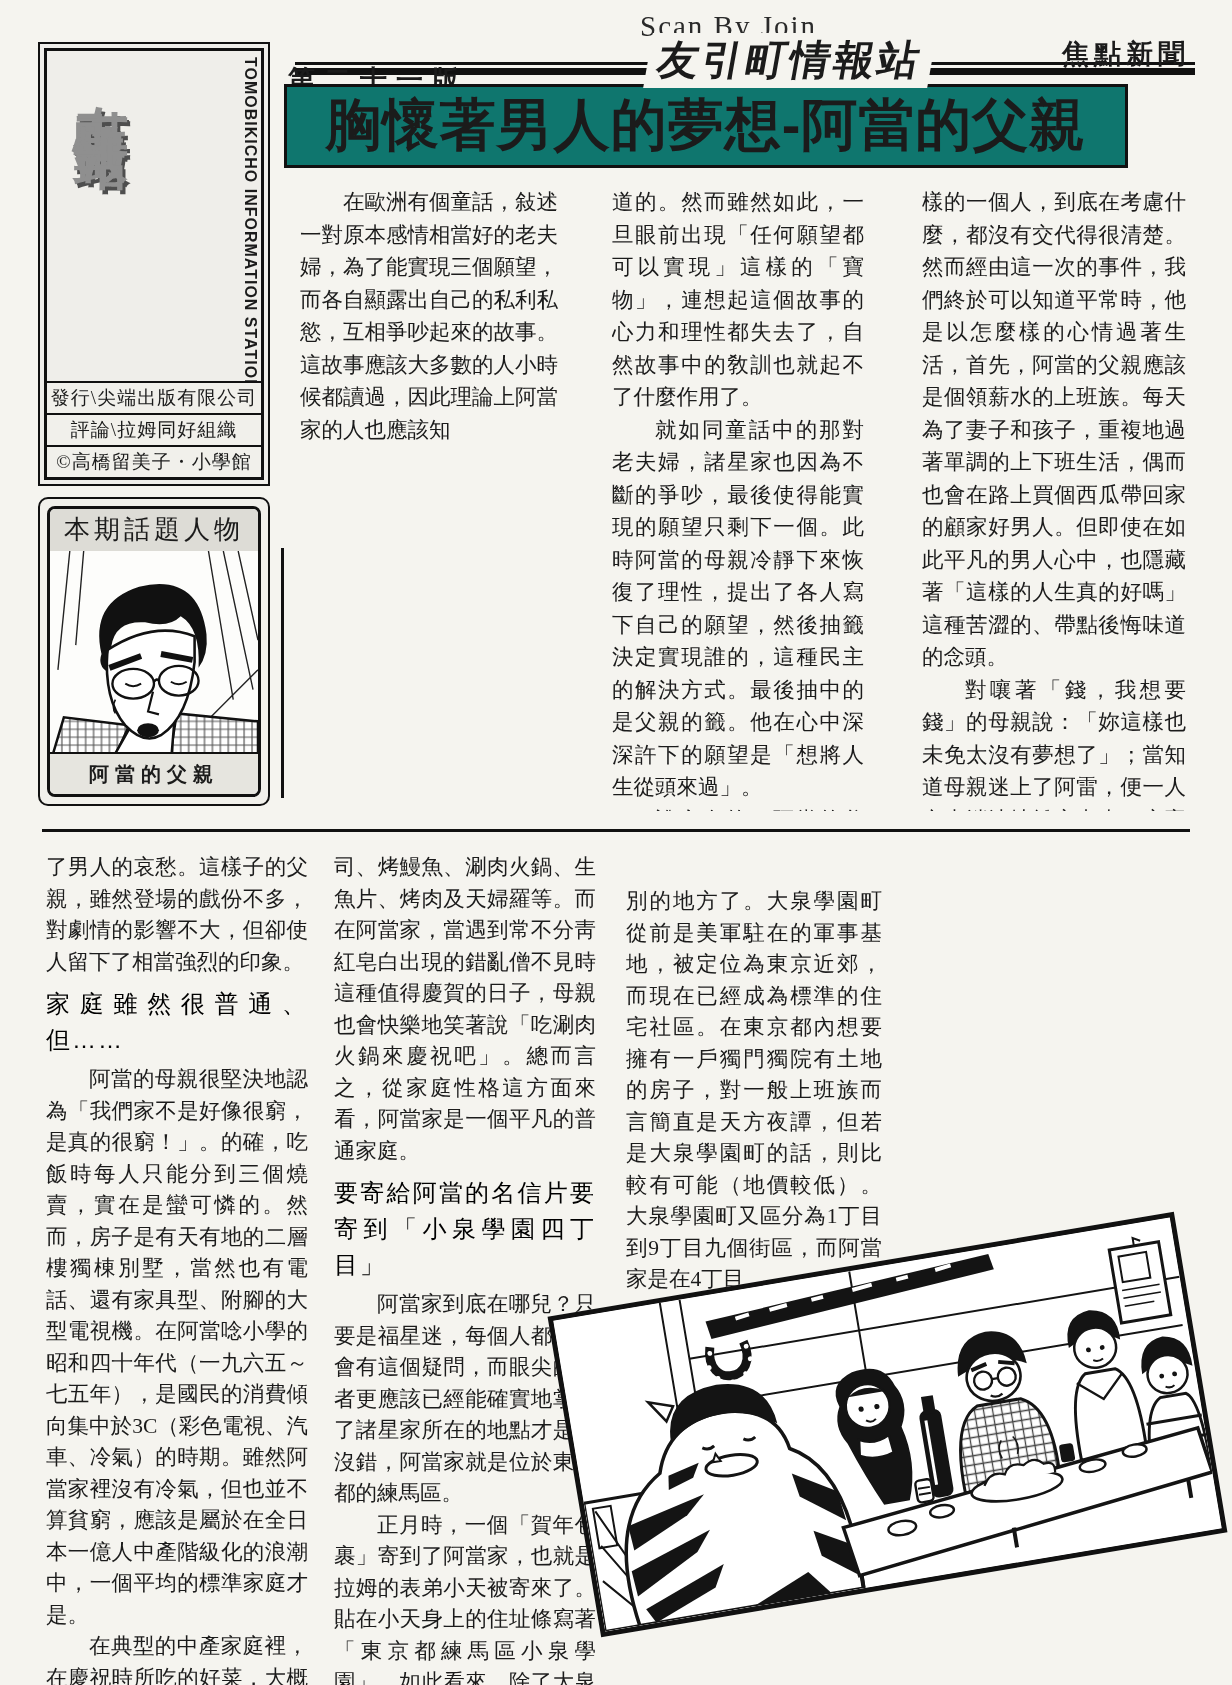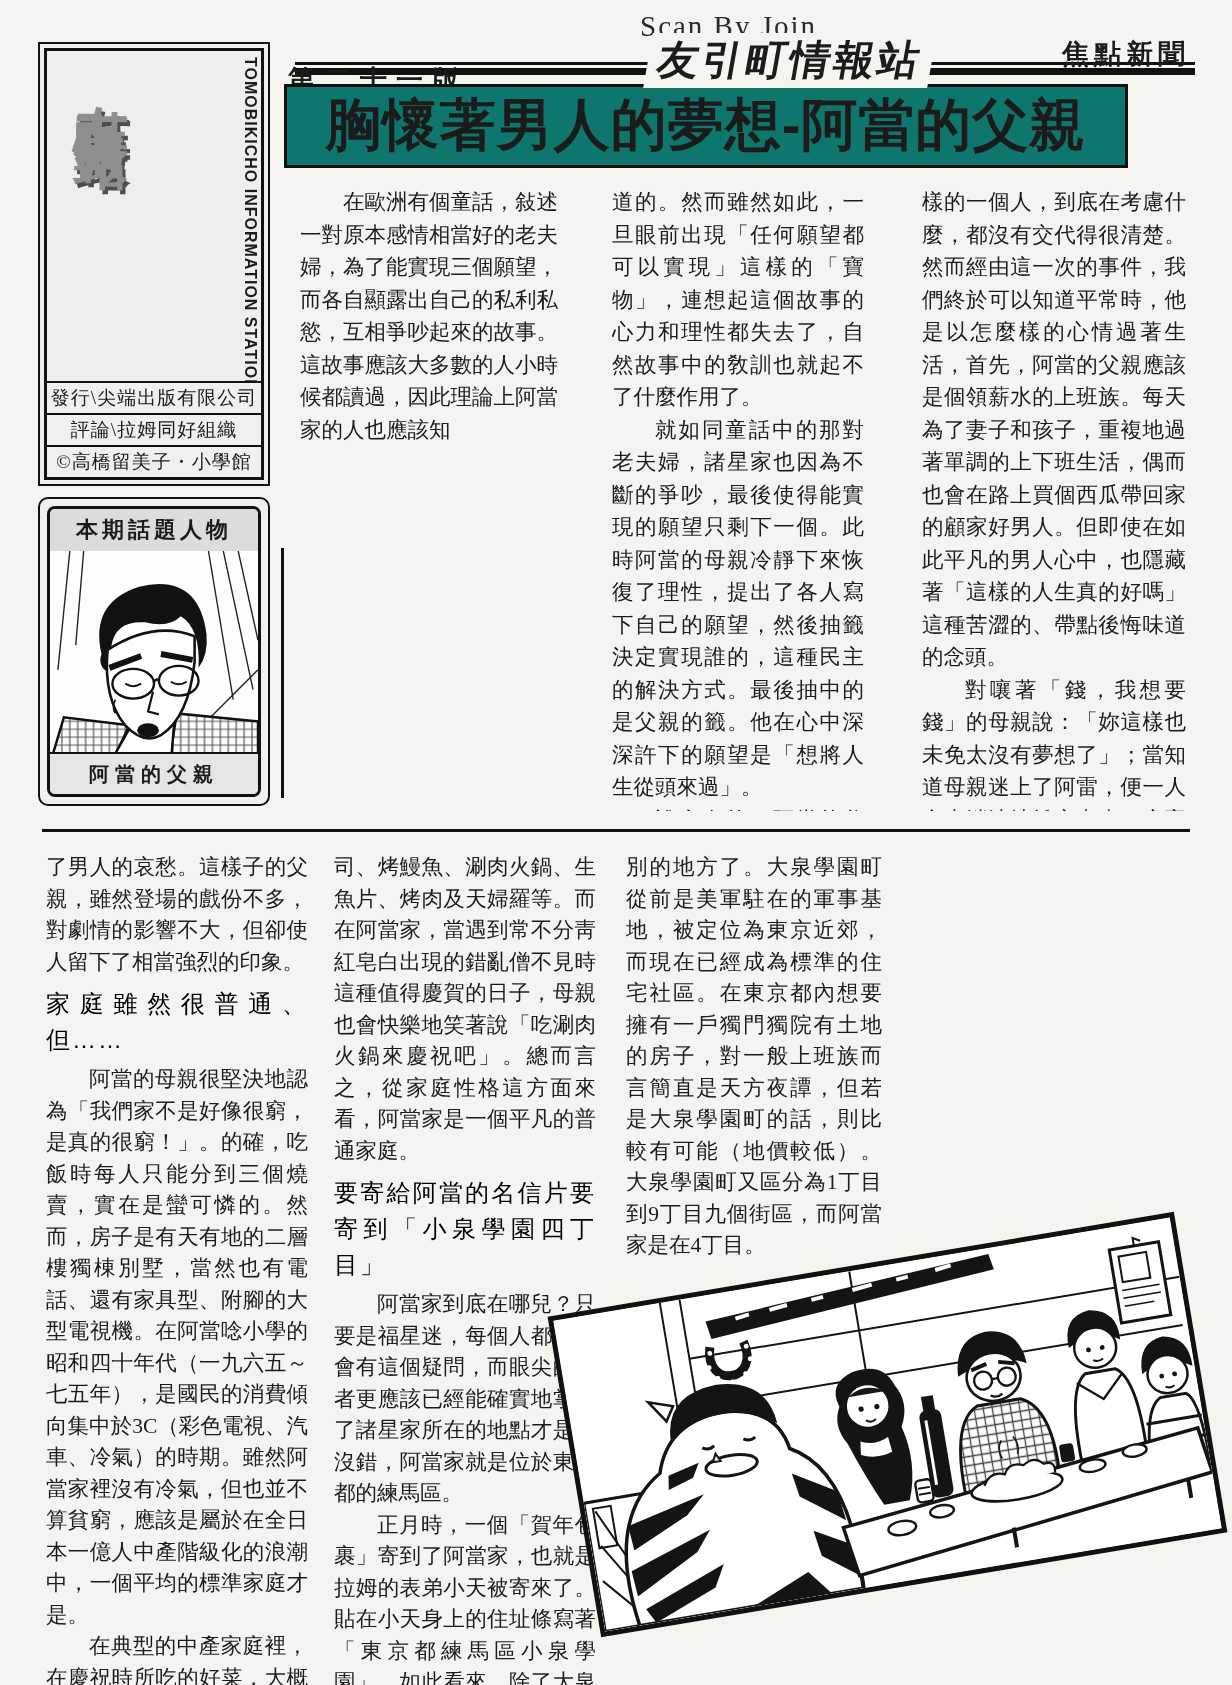--- a/index.html
+++ b/index.html
@@ -25,22 +25,22 @@
            font-family:"Liberation Sans", sans-serif;font-size:16px;font-weight:bold;
            letter-spacing:1px;color:#1b1b1b;}
   .pub-rows{position:absolute;left:0;right:0;bottom:0;}
   .pub-row{border-top:2px solid #111;font-size:19px;text-align:center;
            line-height:30px;letter-spacing:1px;background:#f1f0eb;}
   
   .feature-box{left:38px;top:497px;width:228px;height:305px;border:2px solid #111;
                border-radius:10px;background:#f1f0eb;}
   .feature-inner{position:absolute;left:7px;top:7px;right:7px;bottom:7px;
                  border:3px solid #111;border-radius:8px;overflow:hidden;background:#fff;}
-  .feature-head{height:42px;background:#dddcd6;border-bottom:2px solid #111;font-size:22px;
-                font-weight:bold;text-align:center;line-height:42px;letter-spacing:4px;}
+  .feature-head{height:42px;background:#dddcd6;border-bottom:2px solid #111;font-size:26px;
+                font-weight:normal;text-align:center;line-height:42px;letter-spacing:4px;}
   .feature-caption{position:absolute;left:0;right:0;bottom:0;height:40px;background:#e6e5df;
                    border-top:2px solid #111;font-size:20px;font-weight:bold;text-align:center;
                    line-height:40px;letter-spacing:6px;}
   .portrait{position:absolute;left:0;top:42px;right:0;bottom:40px;}
   
   .title-banner{left:284px;top:84px;width:844px;height:84px;background:#0f766e;
                 border:3px solid #111;box-sizing:border-box;display:flex;
                 align-items:center;justify-content:center;}
   .title-banner span{font-family:"Liberation Sans", sans-serif;font-size:56px;
                      font-weight:900;letter-spacing:1px;white-space:nowrap;}
@@ -151,21 +151,21 @@
     <div class="subhead">家庭雖然很普通、但……</div>
     <p class="ind">阿當的母親很堅決地認為「我們家不是好像很窮，是真的很窮！」。的確，吃飯時每人只能分到三個燒賣，實在是蠻可憐的。然而，房子是有天有地的二層樓獨棟別墅，當然也有電話、還有家具型、附腳的大型電視機。在阿當唸小學的昭和四十年代（一九六五～七五年），是國民的消費傾向集中於3C（彩色電視、汽車、冷氣）的時期。雖然阿當家裡沒有冷氣，但也並不算貧窮，應該是屬於在全日本一億人中產階級化的浪潮中，一個平均的標準家庭才是。</p>
     <p class="ind">在典型的中產家庭裡，在慶祝時所吃的好菜，大概有壽</p>
   </div>
   <div class="abs col bot-col" style="left:334px;width:262px;">
     <p>司、烤鰻魚、涮肉火鍋、生魚片、烤肉及天婦羅等。而在阿當家，當遇到常不分靑紅皂白出現的錯亂僧不見時這種值得慶賀的日子，母親也會快樂地笑著說「吃涮肉火鍋來慶祝吧」。總而言之，從家庭性格這方面來看，阿當家是一個平凡的普通家庭。</p>
     <div class="subhead">要寄給阿當的名信片要寄到「小泉學園四丁目」</div>
     <p class="ind">阿當家到底在哪兒？只要是福星迷，每個人都一定會有這個疑問，而眼尖的讀者更應該已經能確實地掌握了諸星家所在的地點才是。沒錯，阿當家就是位於東京都的練馬區。</p>
     <p class="ind">正月時，一個「賀年包裹」寄到了阿當家，也就是拉姆的表弟小天被寄來了。貼在小天身上的住址條寫著「東京都練馬區小泉學園」，如此看來，除了大泉學園町以外，不會是</p>
   </div>
-  <div class="abs col bot-col" style="left:626px;width:256px;">
+  <div class="abs col bot-col" style="left:626px;width:256px;margin-top:34px;">
     <p>別的地方了。大泉學園町從前是美軍駐在的軍事基地，被定位為東京近郊，而現在已經成為標準的住宅社區。在東京都內想要擁有一戶獨門獨院有土地的房子，對一般上班族而言簡直是天方夜譚，但若是大泉學園町的話，則比較有可能（地價較低）。大泉學園町又區分為1丁目到9丁目九個街區，而阿當家是在4丁目。</p>
   </div>
 
   <div class="abs manga-panel">
     <svg viewBox="0 0 625 315" preserveAspectRatio="none">
       <defs>
         <pattern id="plaid2" width="9" height="9" patternUnits="userSpaceOnUse">
           <rect width="9" height="9" fill="#fff"></rect>
           <path d="M0,4.5 H9 M4.5,0 V9" stroke="#444" stroke-width="1.3"></path>
         </pattern>

